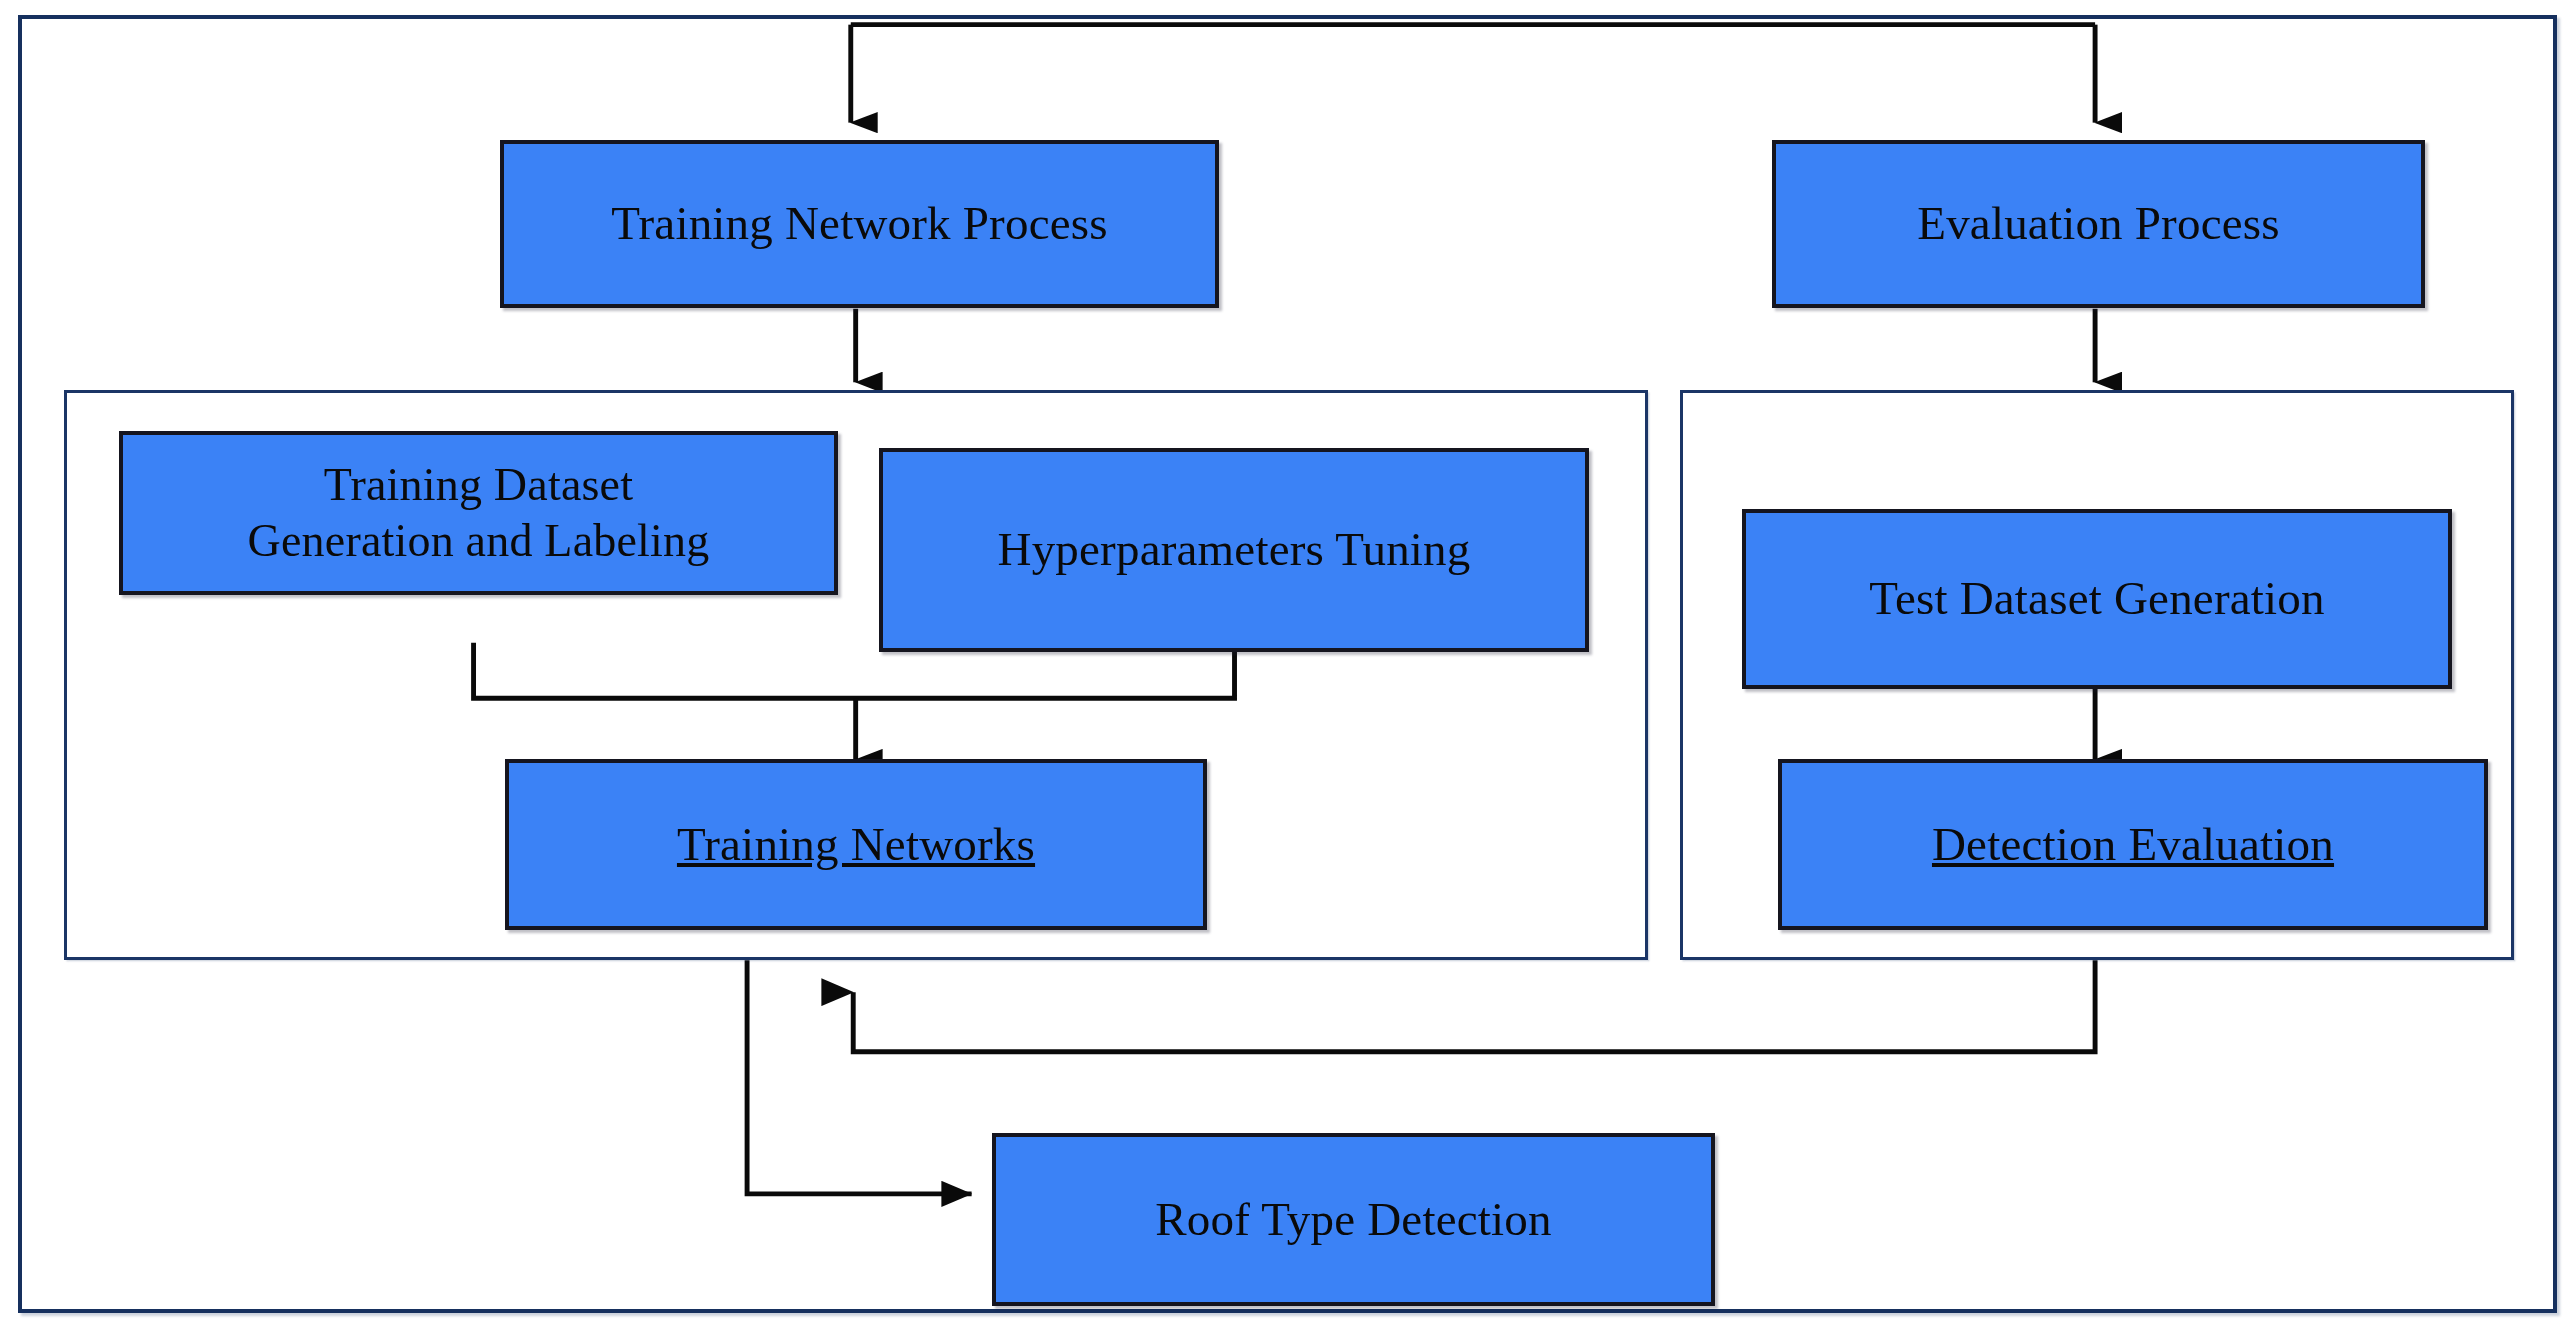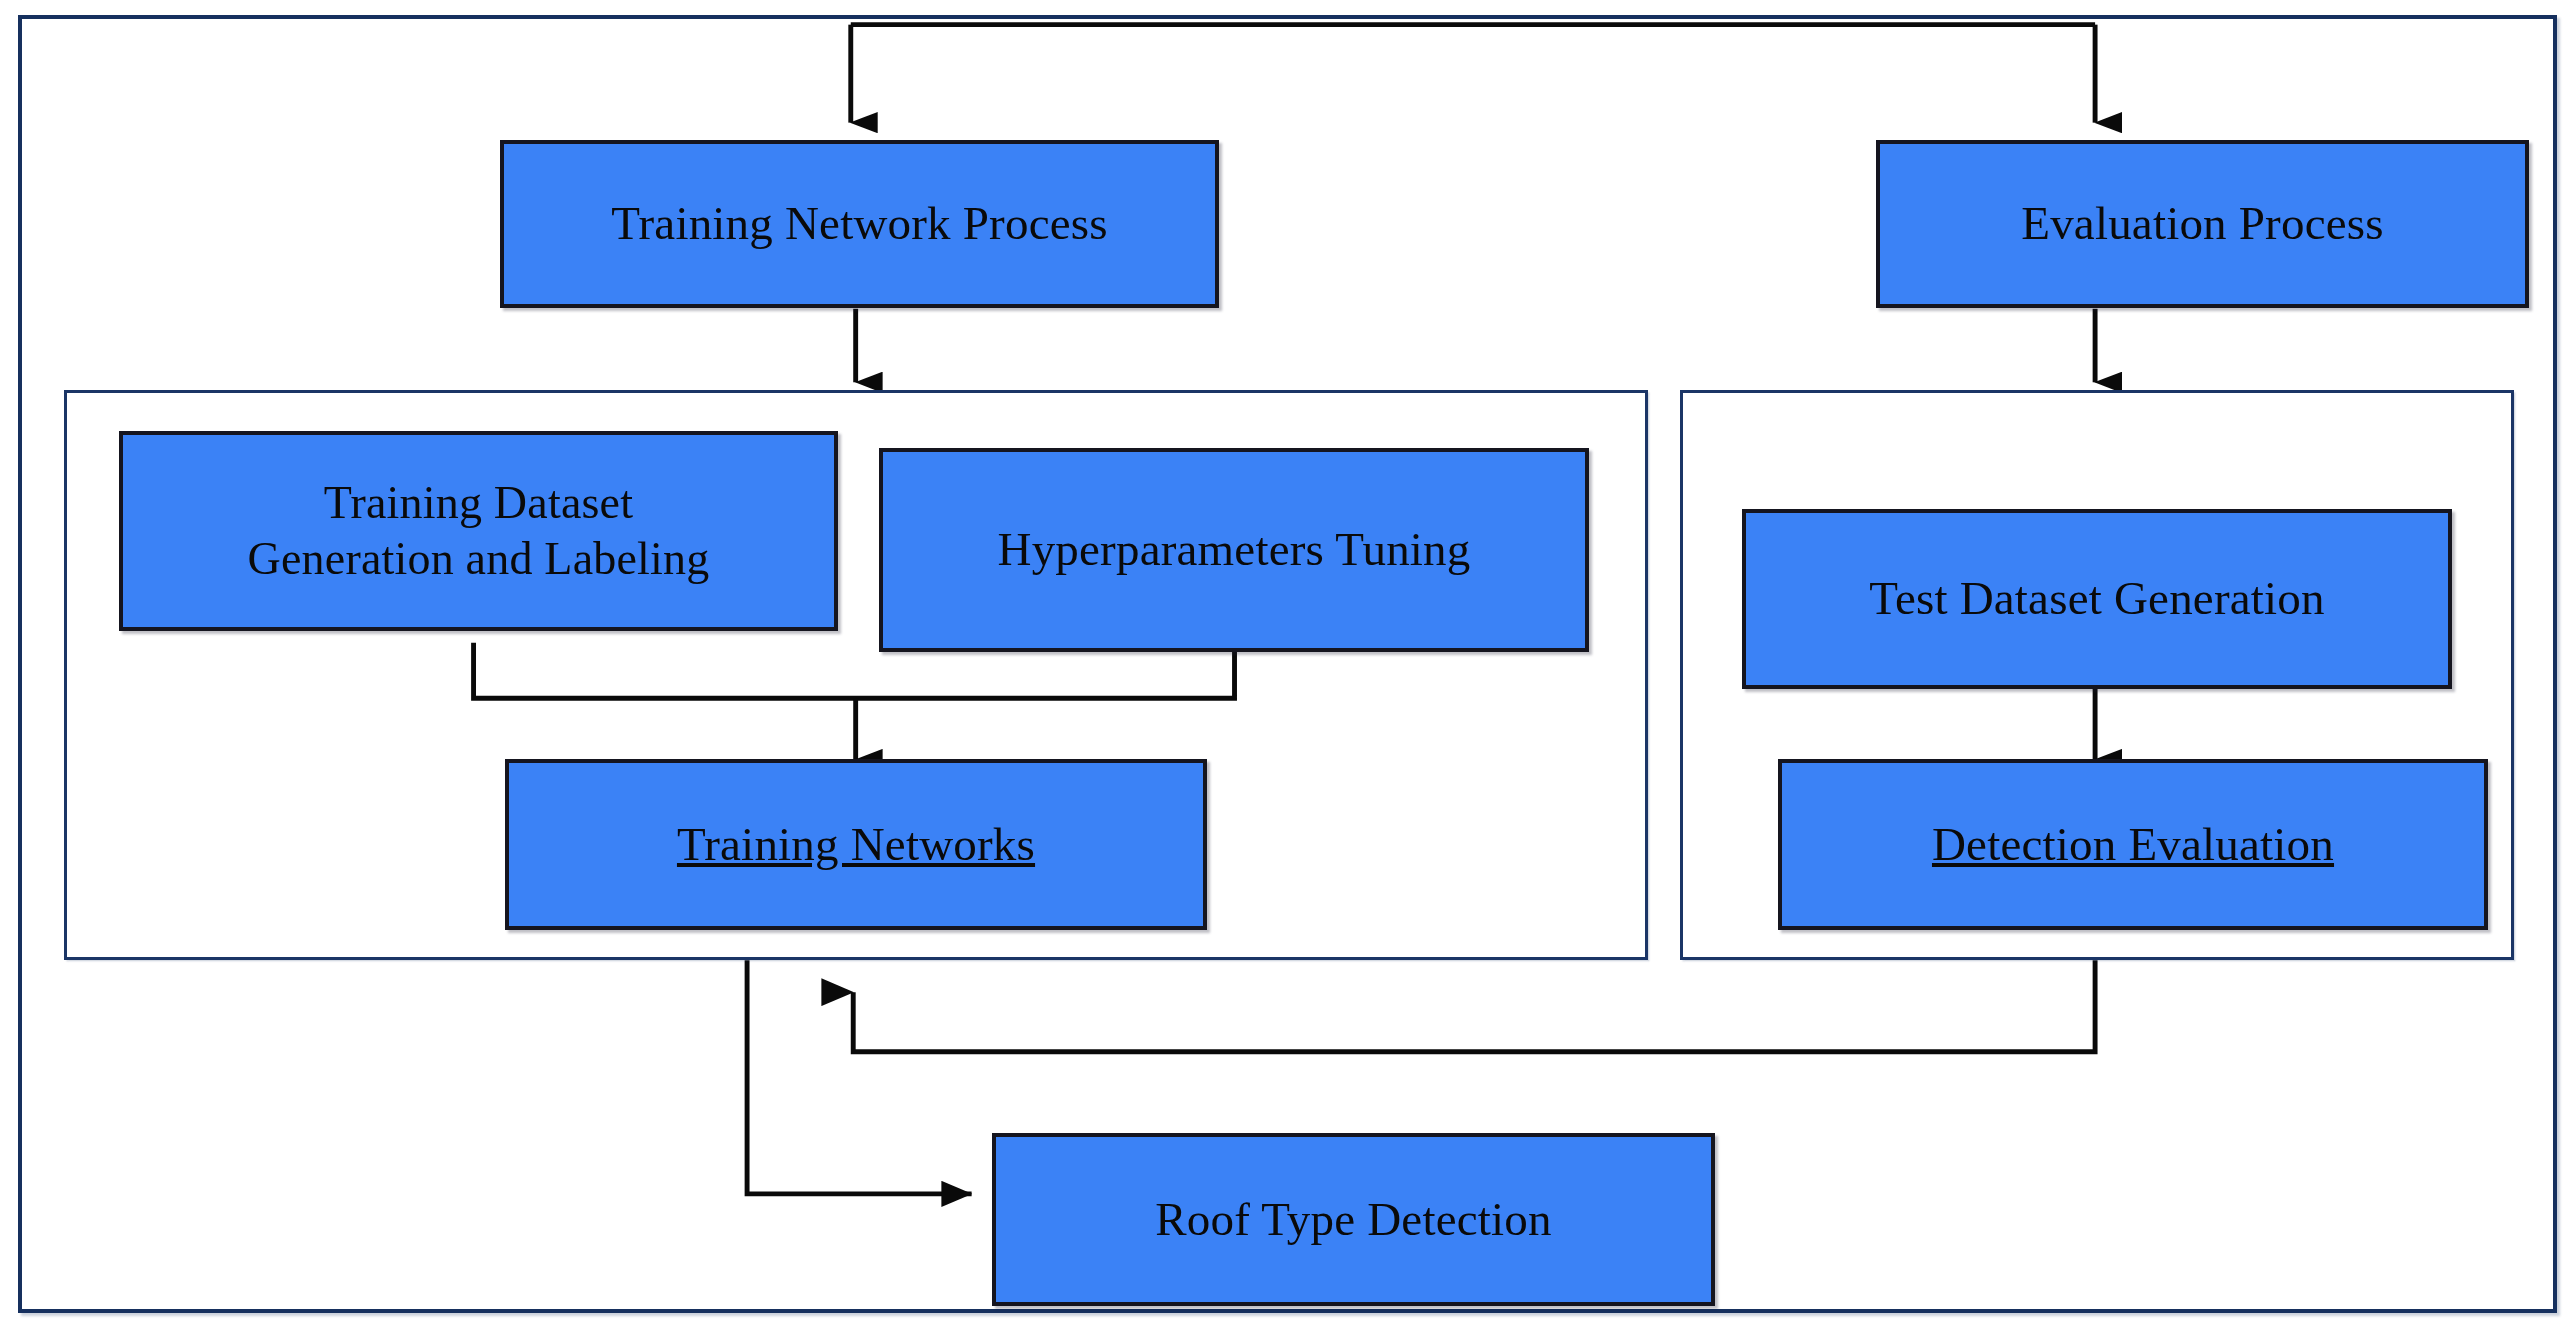--- a/index.html
+++ b/index.html
@@ -102,29 +102,29 @@
       <path d="M2566,1176 L2566,1288 L1045,1288 L1045,1215" marker-end="url(#arrow-up)"></path>
     </g>
   </svg>
 
   <div class="outer-frame" style="left:18px; top:14.7px; width:2539px; height:1298px;"></div>
 
   <div class="node-box" style="left:500px; top:140px; width:719px; height:168px;">
     <span class="node-label">Training Network Process</span>
   </div>
 
-  <div class="node-box" style="left:1876px; top:140px; width:653px; height:168px;">
+  <div class="node-box" style="left:1772px; top:140px; width:653px; height:168px;">
     <span class="node-label">Evaluation Process</span>
   </div>
 
   <div class="group-box" style="left:64px; top:390px; width:1584px; height:570px;"></div>
 
   <div class="group-box" style="left:1680px; top:390px; width:834px; height:570px;"></div>
 
-  <div class="node-box" style="left:119px; top:431px; width:719px; height:200px; font-size:46px;">
+  <div class="node-box" style="left:119px; top:431px; width:719px; height:164px; font-size:46px;">
     <span class="node-label">Training Dataset
 Generation and Labeling</span>
   </div>
 
   <div class="node-box" style="left:879px; top:439px; width:710px; height:204px;margin-top:9px;">
     <span class="node-label">Hyperparameters Tuning</span>
   </div>
 
   <div class="node-box" style="left:505px; top:759px; width:702px; height:171px;text-decoration:underline;">
     <span class="node-label">Training Networks</span>

